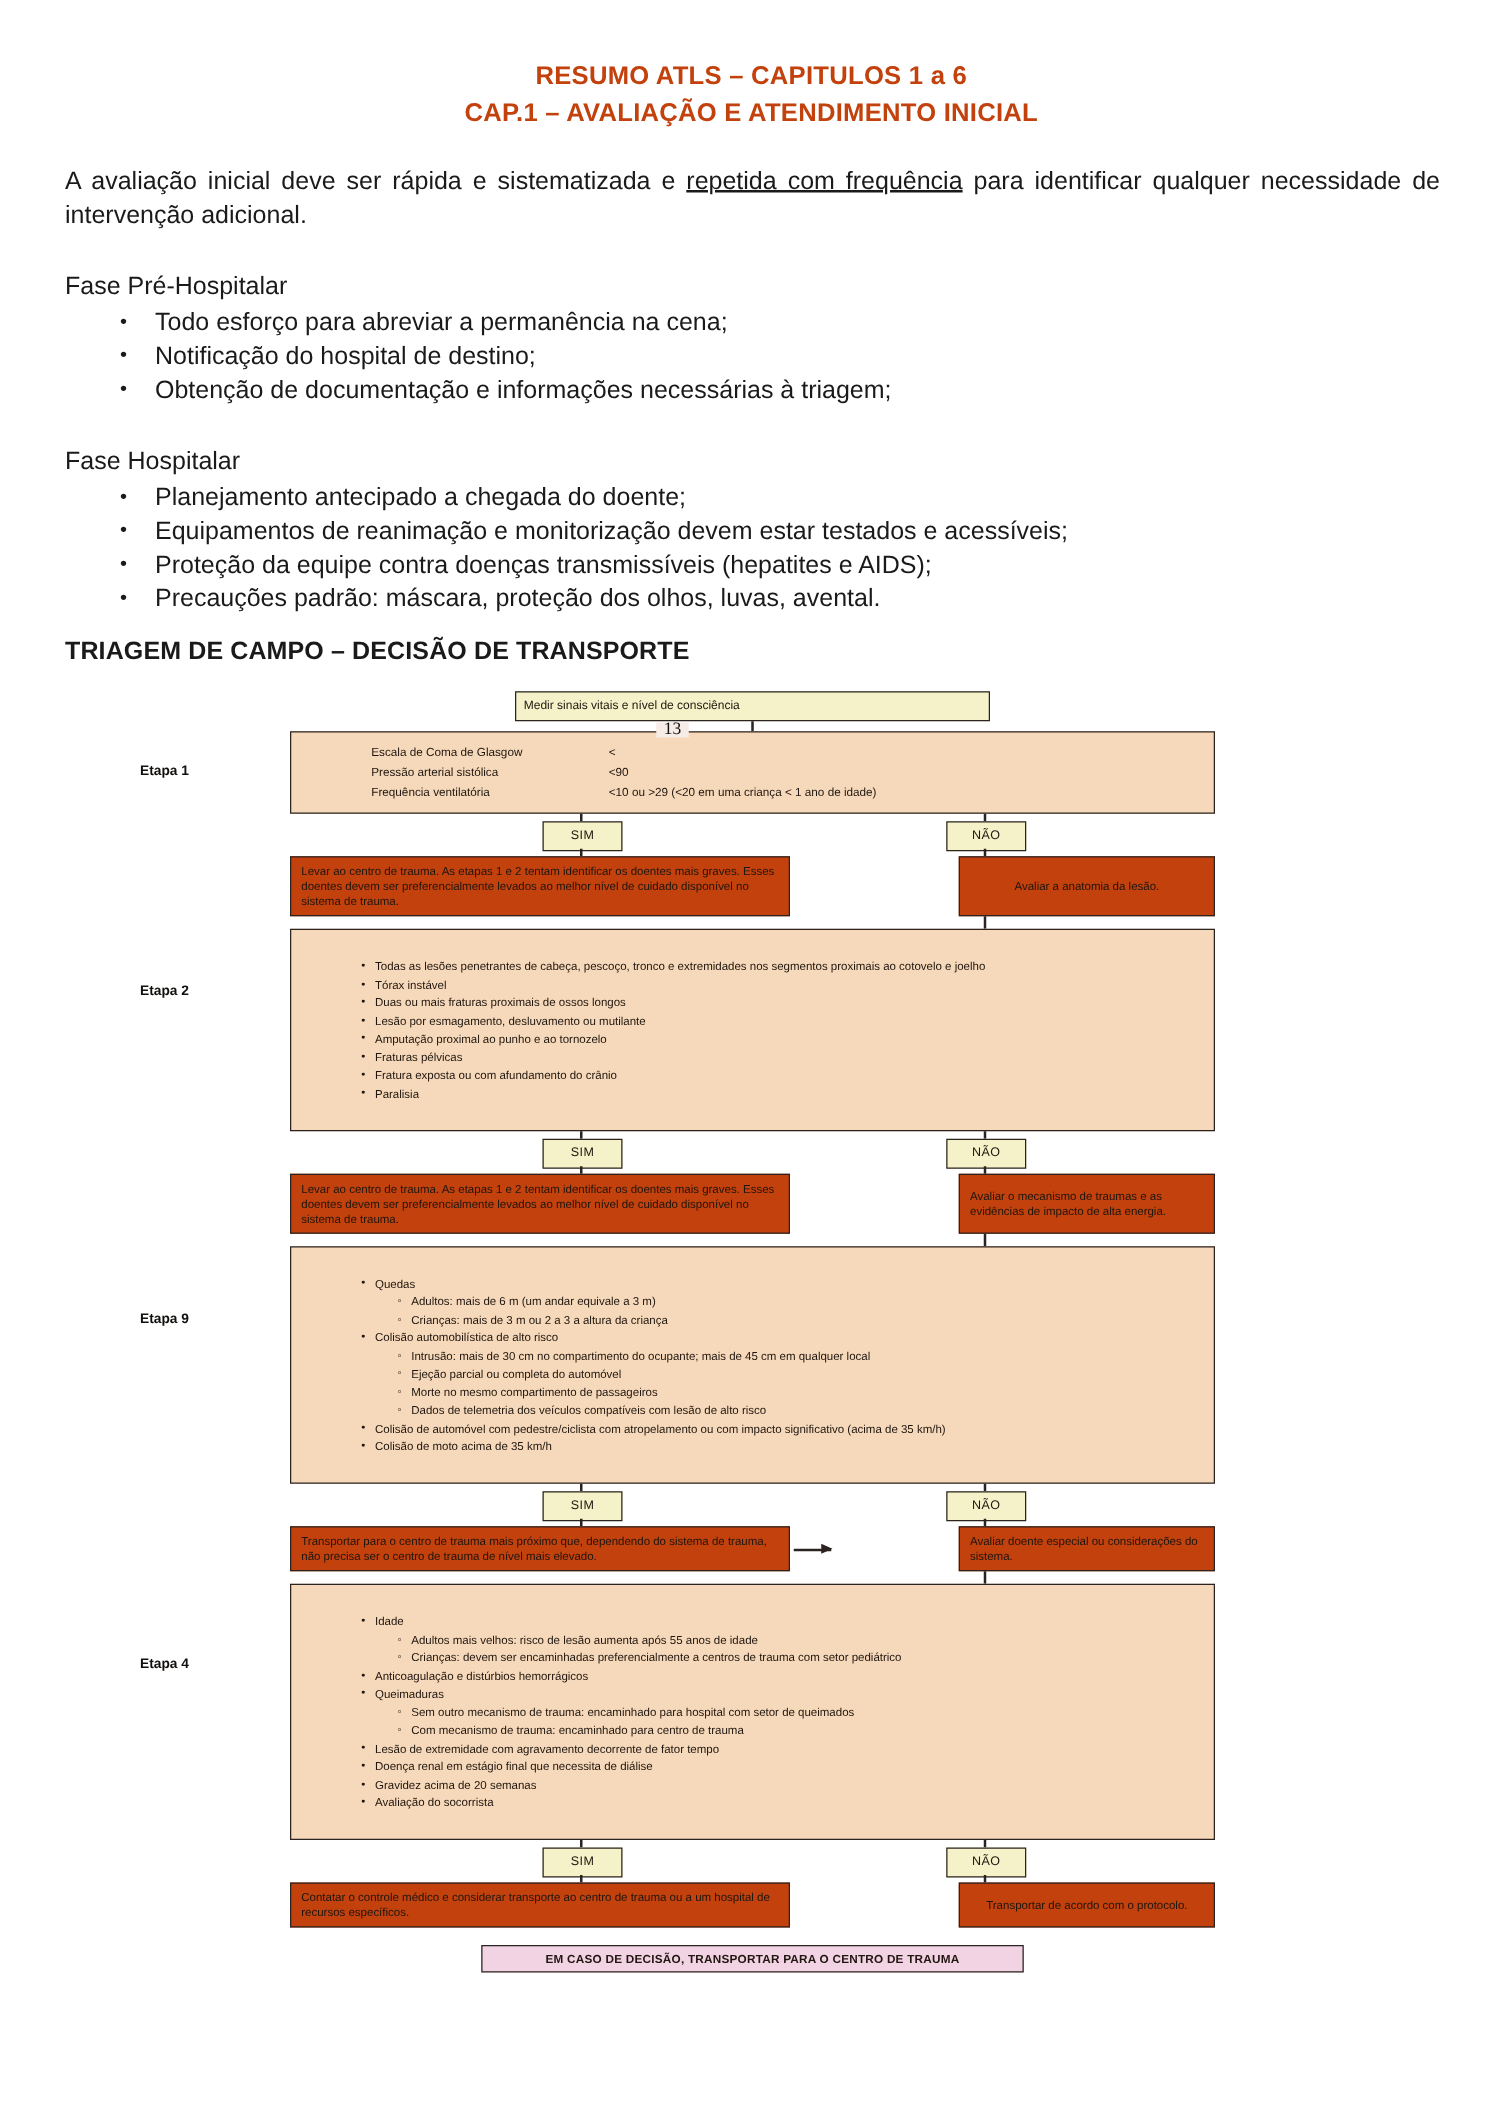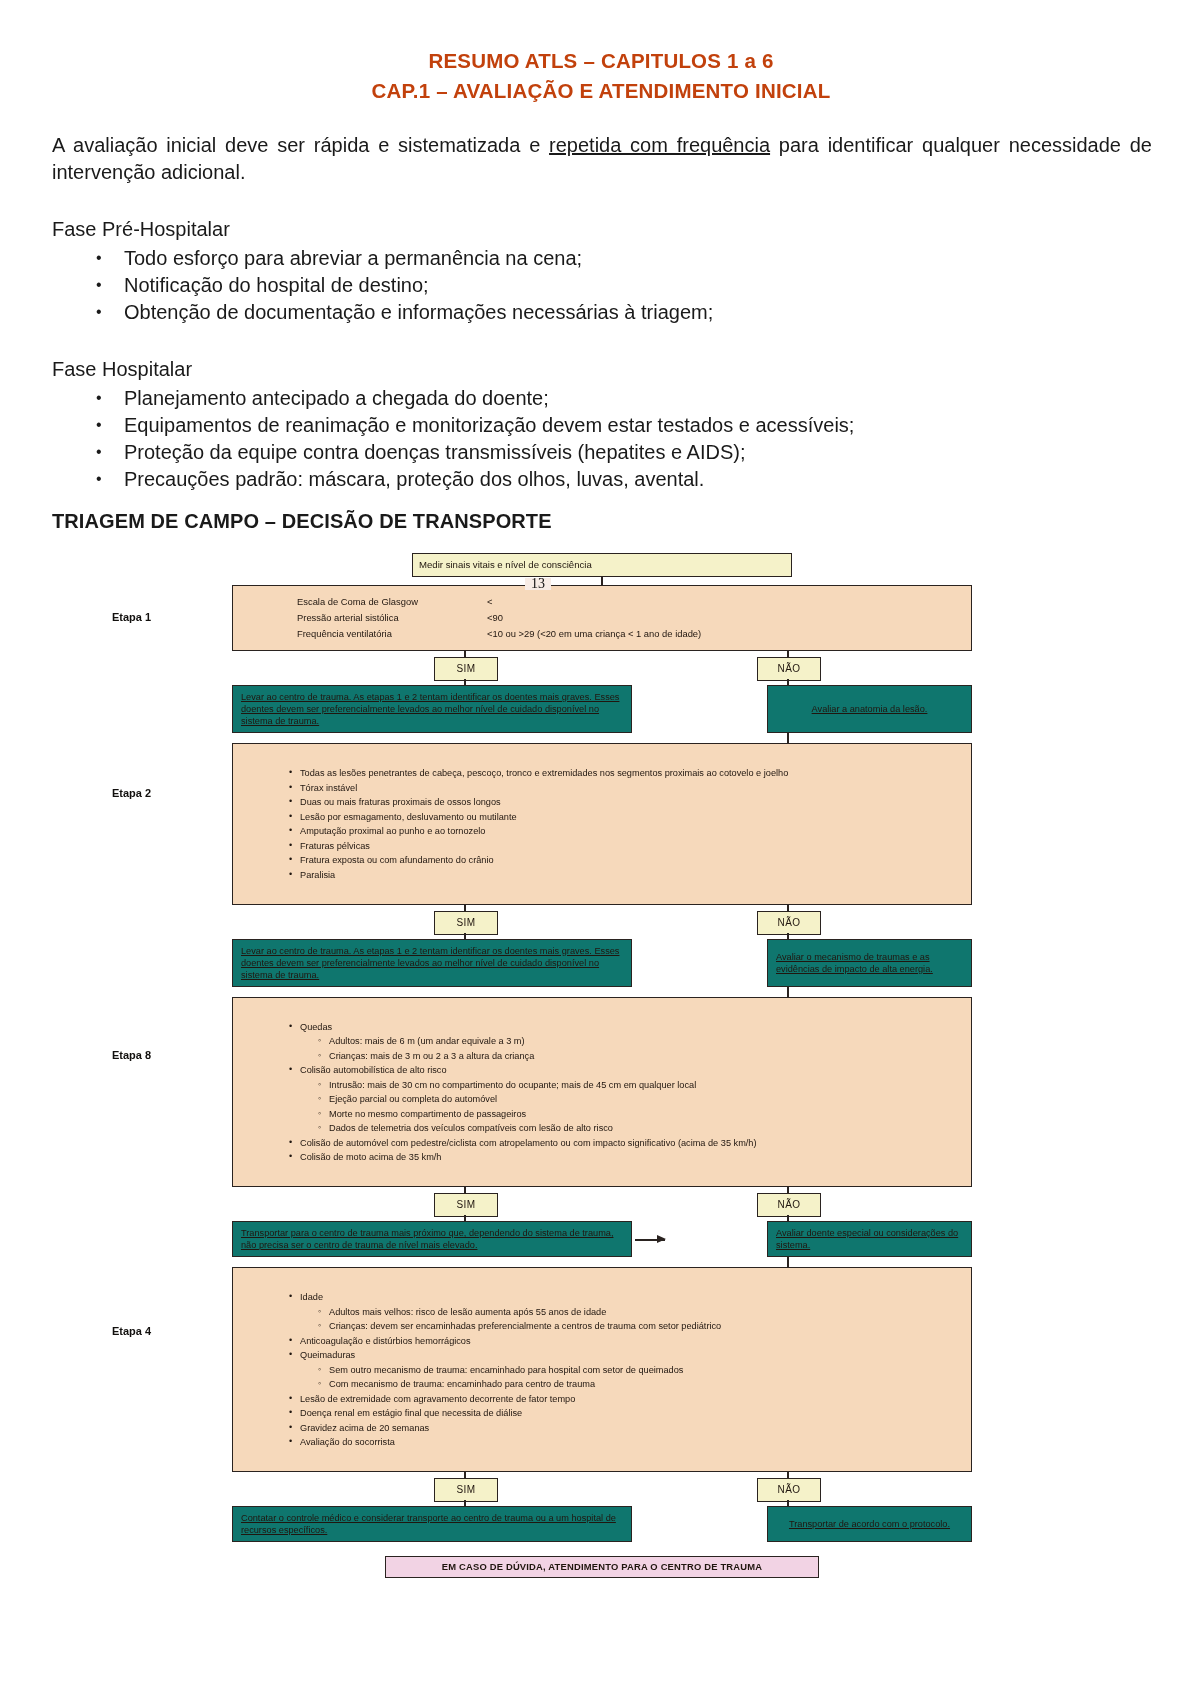--- a/index.html
+++ b/index.html
@@ -59,21 +59,21 @@
     position:absolute;left:-120px;font-weight:bold;font-size:11px;
     color:#12100e;white-space:nowrap;
   }
 
   .box{
     border:1.6px solid #2a2320;box-sizing:border-box;
     padding:5px 8px;position:relative;
   }
   .b-yellow{background:#f5f2c9;}
   .b-peach{background:#f6d9bb;}
-  .b-pink{background:#0f766e;text-decoration:underline;}
+  .b-pink{background:#c2410c;}
 
   .center{}
 
   
   .top-box{width:380px;margin:0 auto;padding:5px 6px;font-size:9.6px;}
 
   
   .crit{width:100%;border-collapse:collapse;}
   .crit td{padding:2px 0;font-size:9.4px;vertical-align:top;}
   .crit td.k{width:190px;padding-left:58px;}
@@ -232,21 +232,21 @@
       <div class="two">
         <div class="box b-pink left center">Levar ao centro de trauma. As etapas 1 e 2 tentam identificar os doentes mais graves. Esses doentes devem ser preferencialmente levados ao melhor nível de cuidado disponível no sistema de trauma.</div>
         <div class="box b-pink right center">Avaliar o mecanismo de traumas e as evidências de impacto de alta energia.</div>
       </div>
 
       <div class="gap-s" style="position:relative;">
         <div class="vline" style="left:555px;top:0;height:10px;"></div>
       </div>
 
       <div class="row">
-        <div class="stage-label" style="top:52px;">Etapa 8</div>
+        <div class="stage-label" style="top:52px;">Etapa 9</div>
         <div class="box b-peach" style="width:100%;padding:7px 6px;">
           <ul class="flist">
             <li>
               <span>Quedas</span>
               <ul class="sub">
                 <li>Adultos: mais de 6 m (um andar equivale a 3 m)</li>
                 <li>Crianças: mais de 3 m ou 2 a 3 a altura da criança</li>
               </ul>
             </li>
             <li>
@@ -319,17 +319,17 @@
         <div class="yn nao">NÃO</div>
         <div class="vline" style="left:232px;top:28px;height:6px;"></div>
         <div class="vline" style="left:555px;top:28px;height:6px;"></div>
       </div>
 
       <div class="two">
         <div class="box b-pink left center">Contatar o controle médico e considerar transporte ao centro de trauma ou a um hospital de recursos específicos.</div>
         <div class="box b-pink right center">Transportar de acordo com o protocolo.</div>
       </div>
 
-      <div class="final-bar">EM CASO DE DÚVIDA, ATENDIMENTO PARA O CENTRO DE TRAUMA</div>
+      <div class="final-bar">EM CASO DE DECISÃO, TRANSPORTAR PARA O CENTRO DE TRAUMA</div>
 
     </div>
   </div>
 </div>
 
 </body></html>

